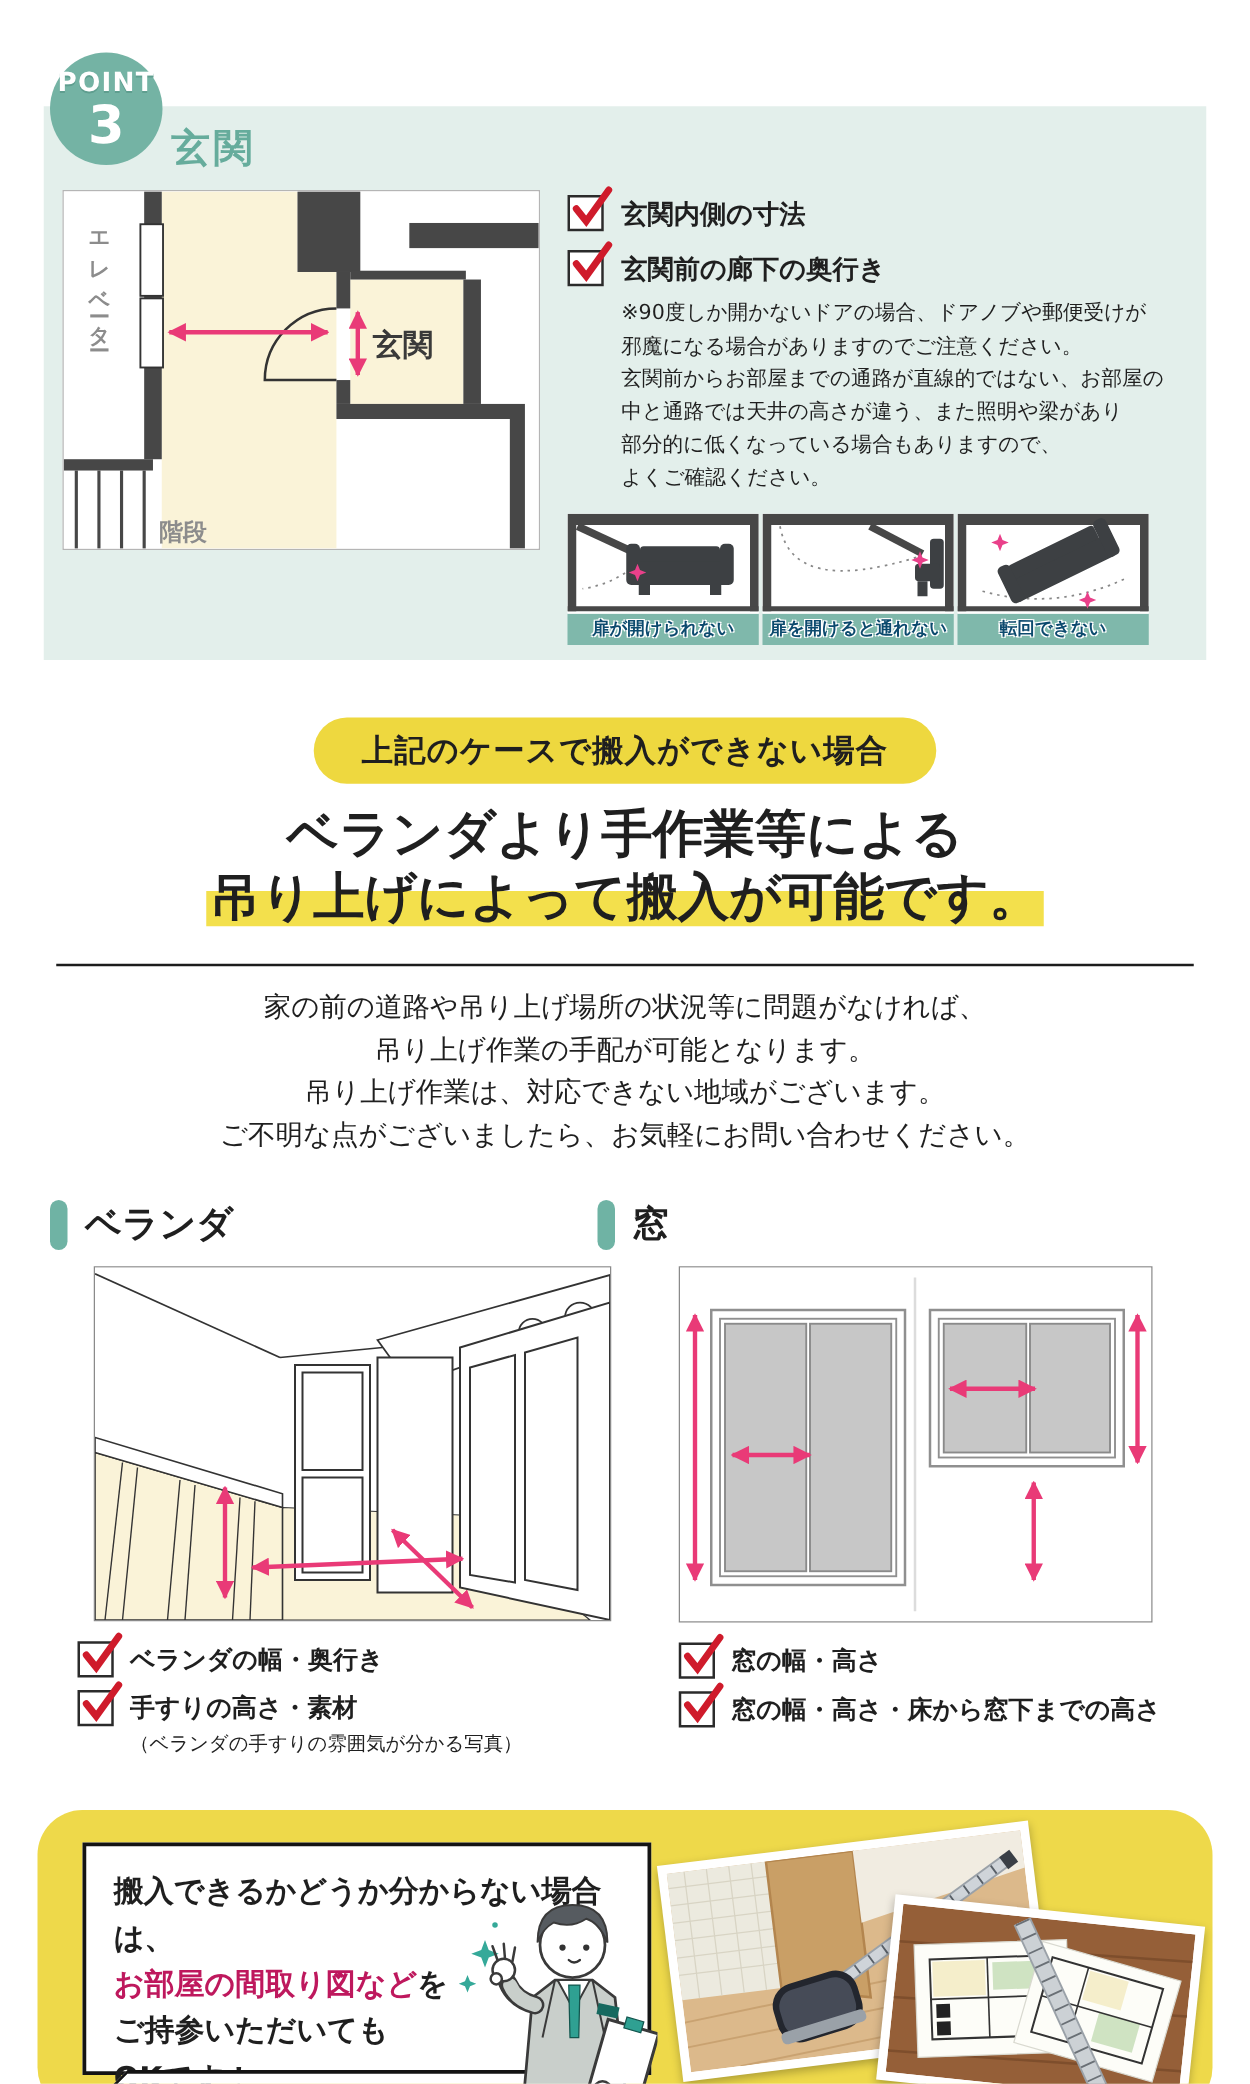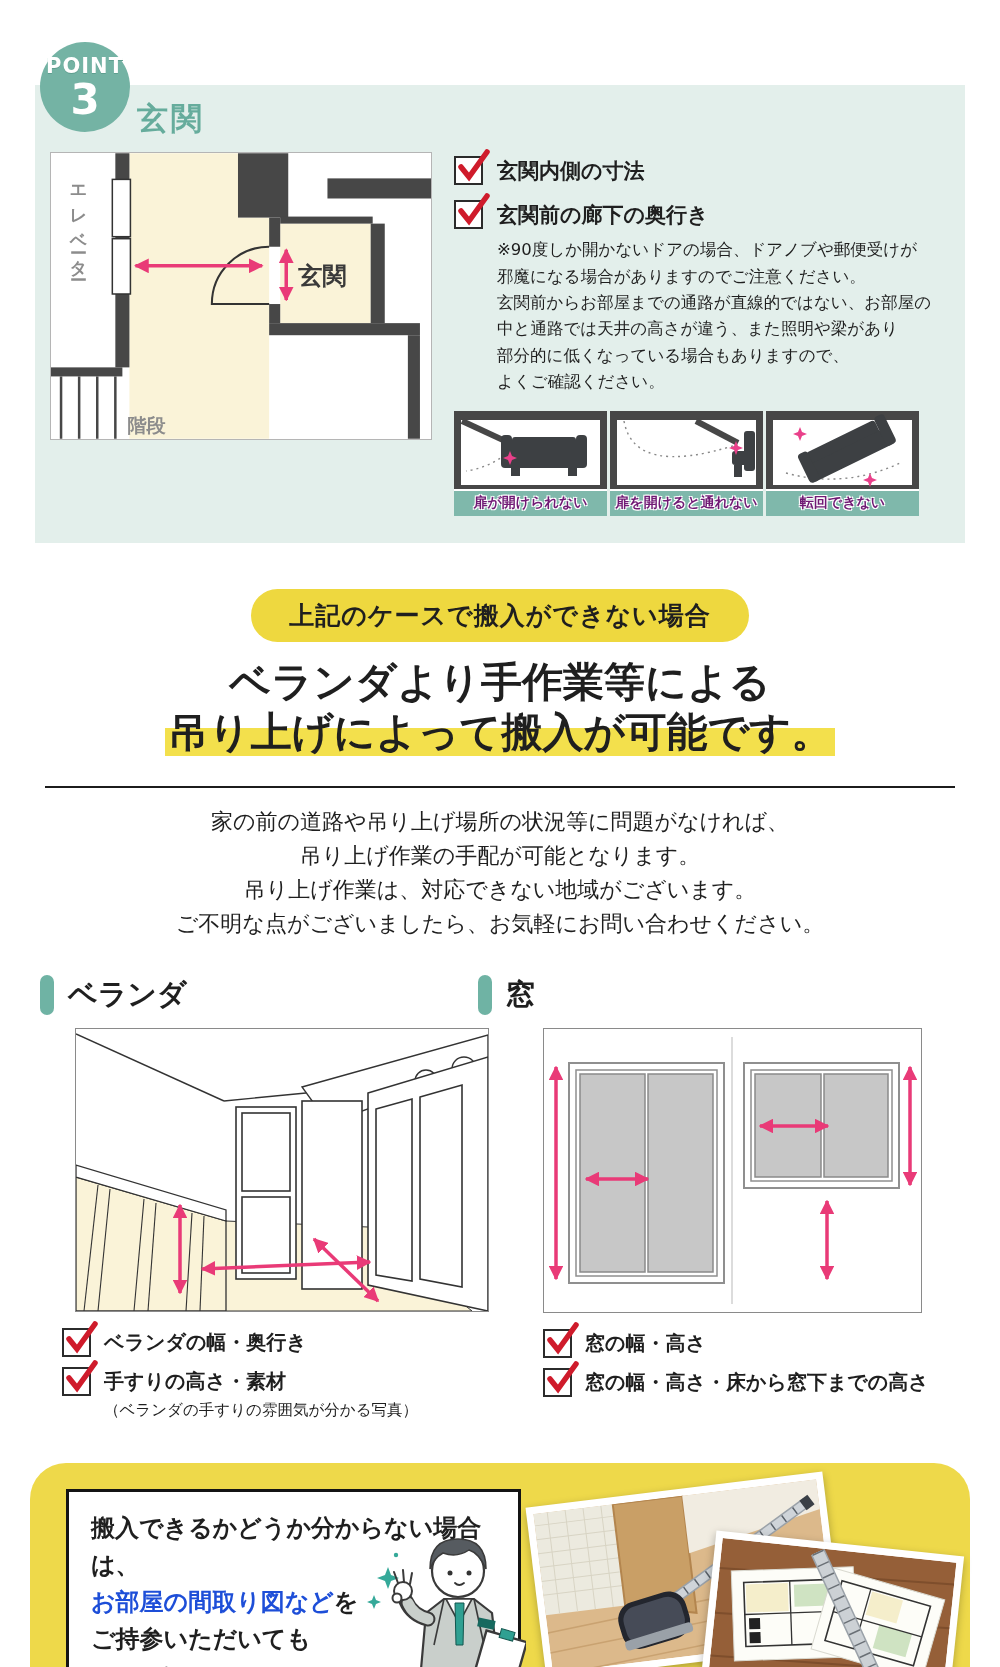--- a/index.html
+++ b/index.html
@@ -2,21 +2,21 @@
 <html lang="ja"><head>
 <meta charset="utf-8">
 <style>
   html,body{margin:0;padding:0;}
   body{
     width:1000px;height:1667px;position:relative;overflow:hidden;
     background:#ffffff;color:#1f1f1f;
     font-family:"DejaVu Sans","Liberation Sans",sans-serif;
   }
   
-  .point-section{position:relative;margin:85px 35px 0;background:#e3efeb;padding-bottom:27px;}
+  .point-section{position:relative;margin:85px 35px 0;background:#e3efeb;padding-bottom:12px;}
   .point-badge{
     position:absolute;left:5px;top:-43px;width:90px;height:90px;border-radius:50%;
     background:#74b3a4;color:#fff;text-align:center;line-height:1;
   }
   .point-badge .pt{font-size:21px;font-weight:bold;letter-spacing:1px;margin-top:14px;text-shadow:0 1px 0 #5f9e8f;}
   .point-badge .num{font-size:42px;font-weight:bold;margin-top:2px;}
   .point-title{padding:13px 0 0 102px;font-size:31px;font-weight:bold;color:#66ac9c;letter-spacing:3px;}
   .point-content{display:flex;gap:22px;padding:12px 12px 0 15px;}
   .floorplan{position:relative;flex:none;}
   .floorplan svg{display:block;background:#fff;border:1px solid #b5b5b5;}
@@ -28,21 +28,21 @@
   .check-item{display:flex;align-items:flex-start;gap:14px;margin-bottom:15px;}
   .checkbox{position:relative;width:25px;height:25px;background:#fff;border:2.5px solid #2b2b2b;flex:none;}
   .checkbox svg{position:absolute;left:-2px;top:-10px;width:37px;height:37px;overflow:visible;}
   .check-text{min-width:0;}
   .check-label{font-size:21px;font-weight:bold;line-height:1.25;padding-top:2px;}
   .check-note{margin-top:9px;font-size:16.5px;line-height:1.6;font-weight:500;}
   .mini-row{display:flex;gap:3px;margin-top:10px;}
   .mini{width:153px;}
   .mini svg{display:block;background:#fff;}
   .mini-caption{
-    background:#7fb8ab;text-align:center;font-size:14px;font-weight:bold;color:#701a75;
+    background:#7fb8ab;text-align:center;font-size:14px;font-weight:bold;color:#0c4a6e;
     padding:3px 0 4px;letter-spacing:0px;
     text-shadow:-1px -1px 0 #fff,1px -1px 0 #fff,-1px 1px 0 #fff,1px 1px 0 #fff;
   }
   
   .case-badge{
     width:fit-content;margin:46px auto 0;background:#eed83f;border-radius:30px;
     padding:10px 38px;font-size:25px;font-weight:bold;letter-spacing:1px;font-family:Liberation Serif, serif;
   }
   .main-heading{text-align:center;font-size:41px;font-weight:bold;line-height:1.24;margin-top:15px;}
   .hl{background:linear-gradient(to bottom,transparent 42%,#f3e04c 42%);padding:0 3px;}
@@ -68,21 +68,21 @@
   .bottom-box{position:relative;margin:30px 30px 0;height:242px;background:#eed94a;border-radius:36px;}
   .speech-card{
     position:absolute;left:36px;top:26px;width:455px;height:186px;box-sizing:border-box;z-index:2;
     background:#fff;border:3px solid #141414;padding:18px 0 0 22px;
     font-size:24px;font-weight:bold;line-height:1.55;
   }
   .speech-card::after{
     content:"";position:absolute;left:24px;bottom:-17px;width:86%;height:12px;
     background:#fff;border:3px solid #141414;transform:skewX(-45deg);
   }
-  .red{color:#1d4ed8;}
+  .red{color:#be185d;}
   .person{position:absolute;left:336px;bottom:2px;width:160px;height:176px;z-index:3;}
   .photo{position:absolute;background:#fff;padding:7px;box-shadow:0 3px 8px rgba(0,0,0,.28);}
   .photo svg{display:block;}
   .photo-1{left:505px;top:26px;transform:rotate(-7deg);z-index:1;}
   .photo-2{left:678px;top:80px;transform:rotate(6deg);z-index:2;}
 </style>
 </head>
 <body>
 
 <section class="point-section">

